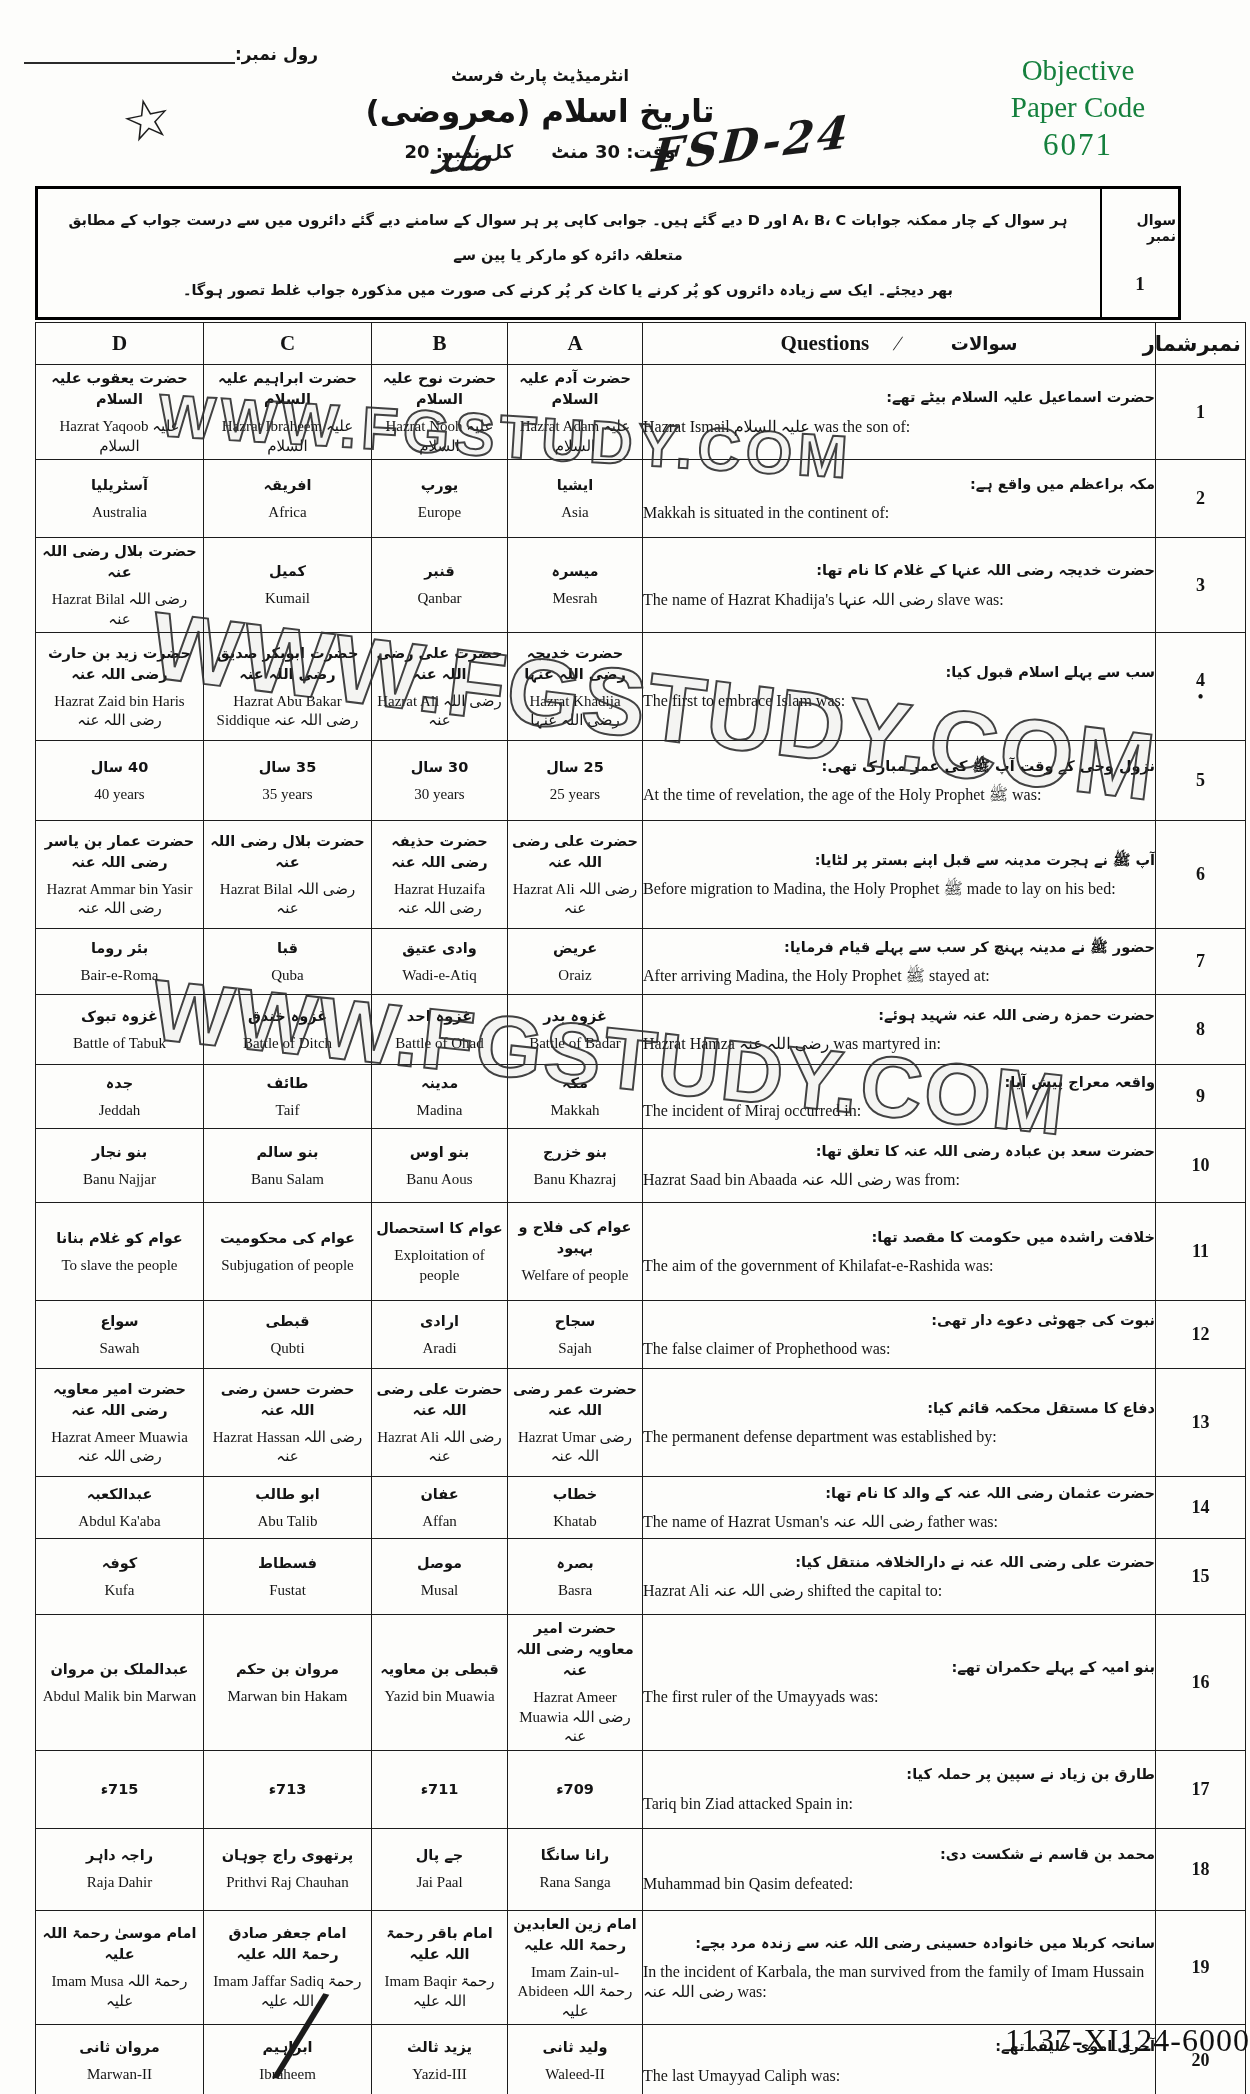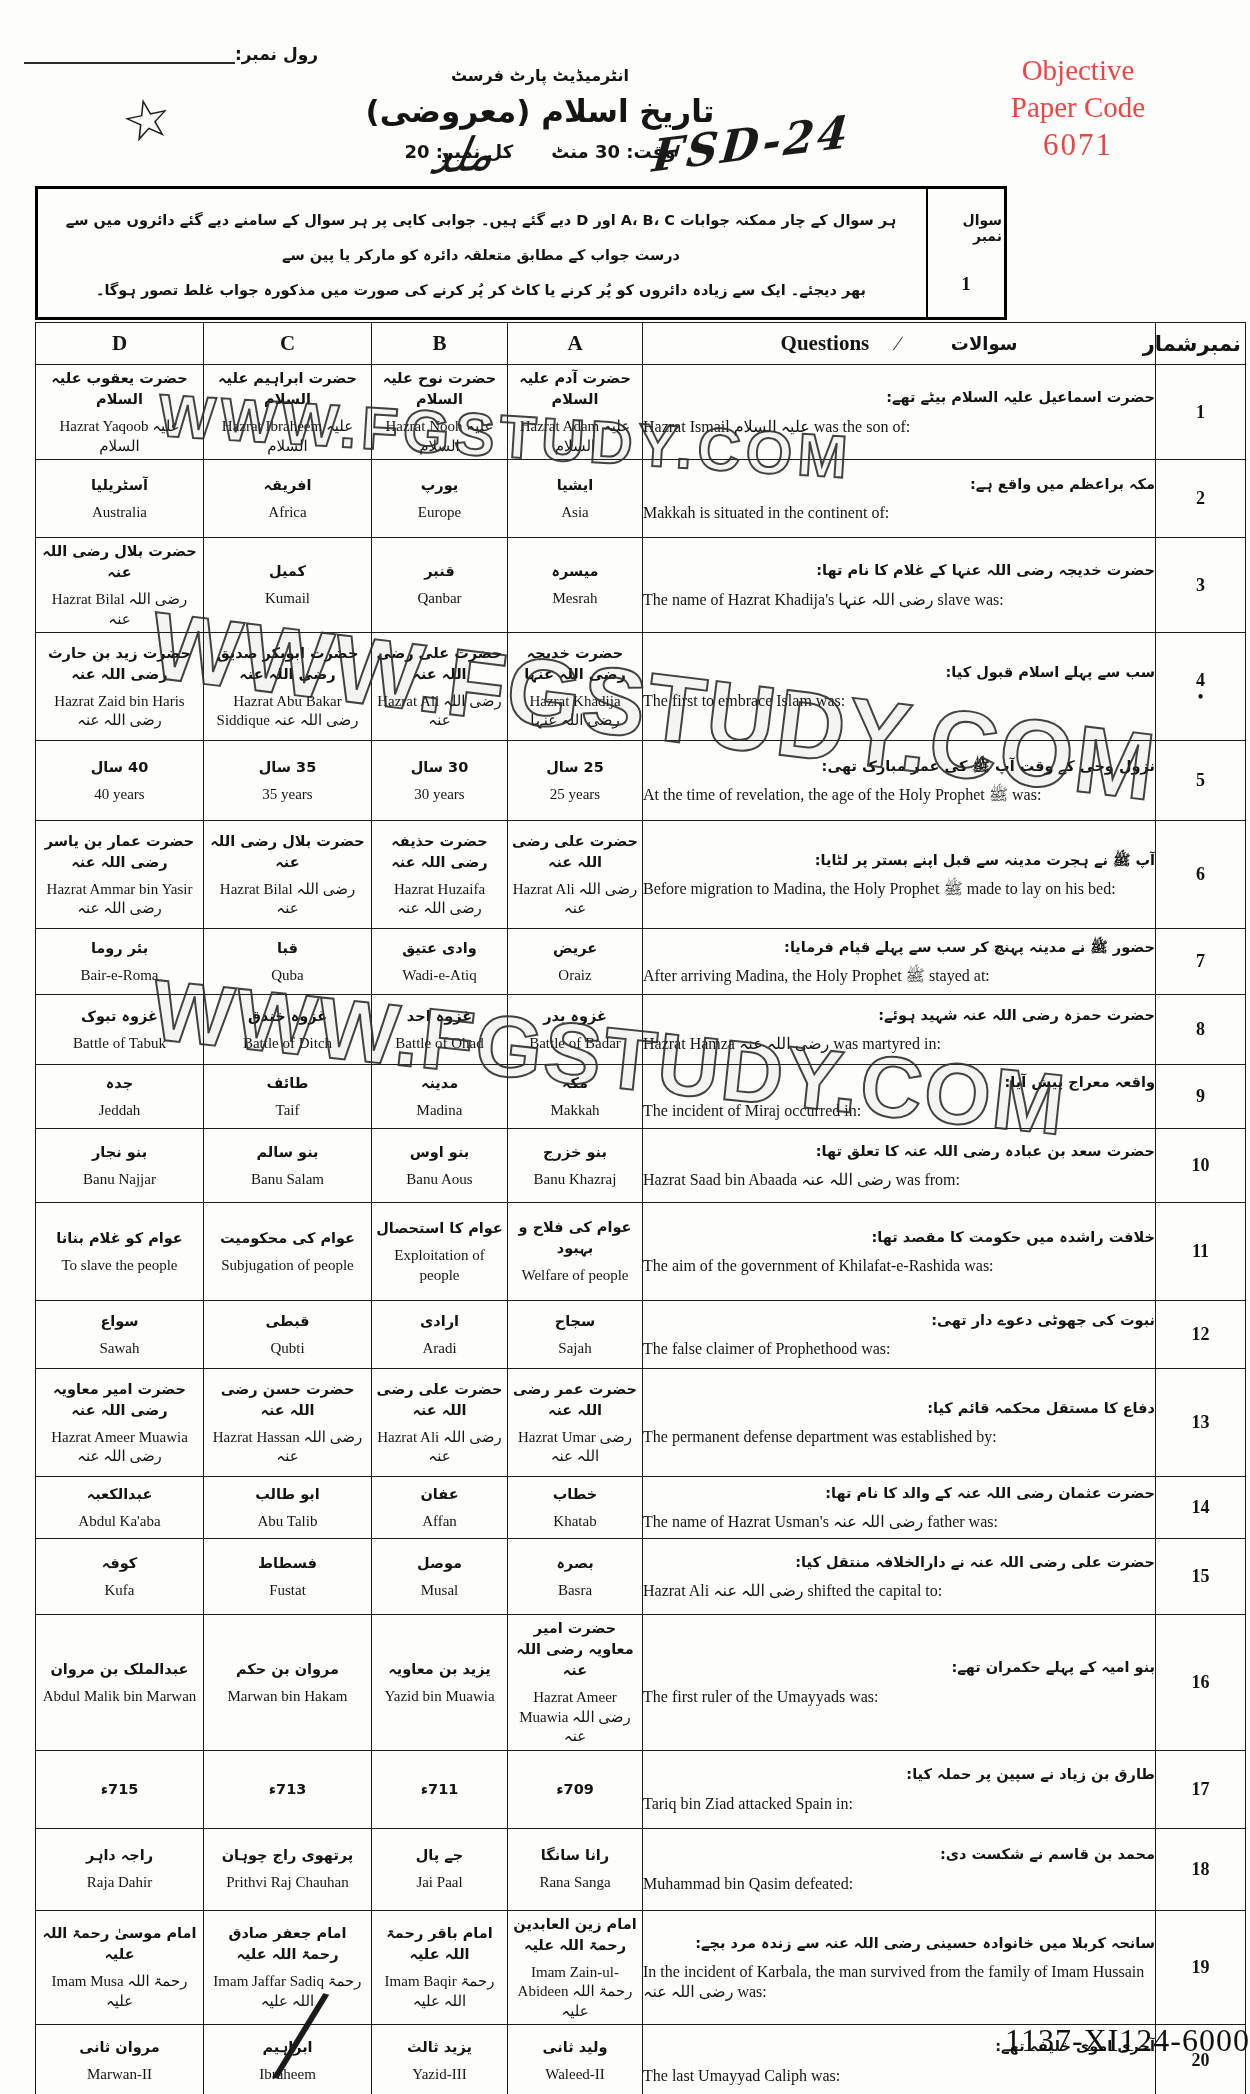--- a/index.html
+++ b/index.html
@@ -14,29 +14,29 @@
   .roll-wrap { position:absolute; top:44px; left:18px; width:300px; display:flex; flex-direction:row-reverse; align-items:flex-end; }
   .roll-label { font-family:"DejaVu Sans", sans-serif; font-weight:700; font-size:17px; direction:rtl; }
   .roll-line { flex:1; border-bottom:2.2px solid #2b2b2b; height:20px; margin-left:6px; }
   .star { position:absolute; top:92px; left:122px; font-size:56px; line-height:1; transform:rotate(-12deg); color:#1c1c1c; }
   .center-head { position:absolute; top:66px; left:280px; width:520px; text-align:center; }
   .program { font-family:"DejaVu Sans", sans-serif; font-weight:700; font-size:16px; direction:rtl; }
   .subject { font-family:"DejaVu Sans", sans-serif; font-weight:700; font-size:31px; direction:rtl; margin-top:8px;text-align:center; }
   .timeline { margin-top:12px; direction:rtl; display:flex; justify-content:center; gap:38px;
               font-family:"DejaVu Sans", sans-serif; font-weight:700; font-size:18px; }
   .right-head { position:absolute; top:52px; right:52px; width:240px; text-align:center;
-                font-family:"Liberation Serif", serif; font-size:29px; line-height:37px; color:#ef4444; }
+                font-family:"Liberation Serif", serif; font-size:29px; line-height:37px; color:#15803d; }
   .paper-code-num { font-size:31px; letter-spacing:2px; }
   .hand { position:absolute; color:#1a1a1a; font-style:italic; font-family:"DejaVu Serif", serif; pointer-events:none; }
   .hand-scribble { top:128px; left:430px; font-size:46px; transform:rotate(-4deg) skewX(-14deg); letter-spacing:8px; direction:rtl; }
   .hand-code { top:118px; left:652px; font-size:44px; font-weight:700; transform:rotate(-7deg) skewX(-12deg); letter-spacing:3px; }
   .hand-slash { top:1988px; left:288px; font-size:78px; font-weight:300; transform:rotate(12deg) scaleY(1.45); }
 
   
-  .inst { position:absolute; top:186px; left:35px; width:972px; min-height:122px;
+  .inst { position:absolute; top:186px; left:35px; width:1146px; min-height:122px;
           border:3px solid #000; display:flex; }
   .inst-text { flex:1; direction:rtl; padding:14px 16px 10px 14px;
                font-family:"DejaVu Sans", sans-serif; font-weight:700; font-size:14.5px; line-height:2.4;
                text-align:center; }
   .inst-side { width:78px; border-left:2px solid #000; display:flex; flex-direction:column;
                align-items:center; justify-content:space-around; padding:8px 2px;
                font-family:"DejaVu Sans", sans-serif; font-weight:700; }
   .inst-side-label { font-size:14px; direction:rtl; }
   .inst-side-num { font-size:19px; font-family:"Liberation Serif", serif; }
 
@@ -516,21 +516,21 @@
         <tr style="height: 110px;">
           <td class="opt">
             <div class="opt-ur" dir="rtl">عبدالملک بن مروان</div>
             <div class="opt-en" dir="ltr">Abdul Malik bin Marwan</div>
           </td>
           <td class="opt">
             <div class="opt-ur" dir="rtl">مروان بن حکم</div>
             <div class="opt-en" dir="ltr">Marwan bin Hakam</div>
           </td>
           <td class="opt">
-            <div class="opt-ur" dir="rtl">یزید بن معاویہ</div>
+            <div class="opt-ur" dir="rtl">قبطی بن معاویہ</div>
             <div class="opt-en" dir="ltr">Yazid bin Muawia</div>
           </td>
           <td class="opt">
             <div class="opt-ur" dir="rtl">حضرت امیر معاویہ رضی اللہ عنہ</div>
             <div class="opt-en" dir="ltr">Hazrat Ameer Muawia رضی اللہ عنہ</div>
           </td>
           <td class="qcell">
             <div class="q-ur" dir="rtl">بنو امیہ کے پہلے حکمران تھے:</div>
             <div class="q-en" dir="ltr">The first ruler of the Umayyads was:</div>
           </td>

